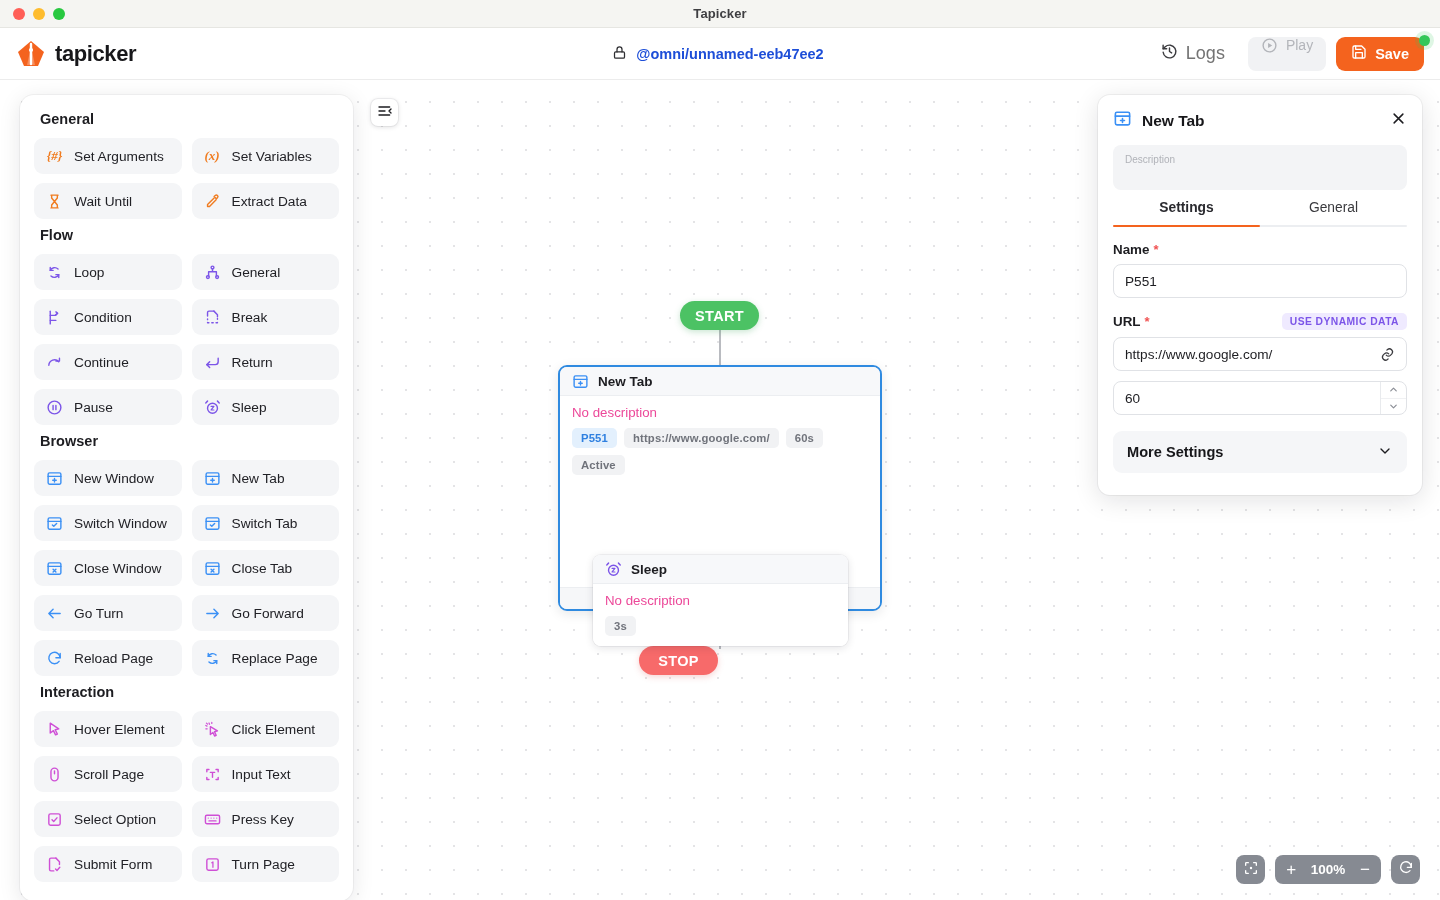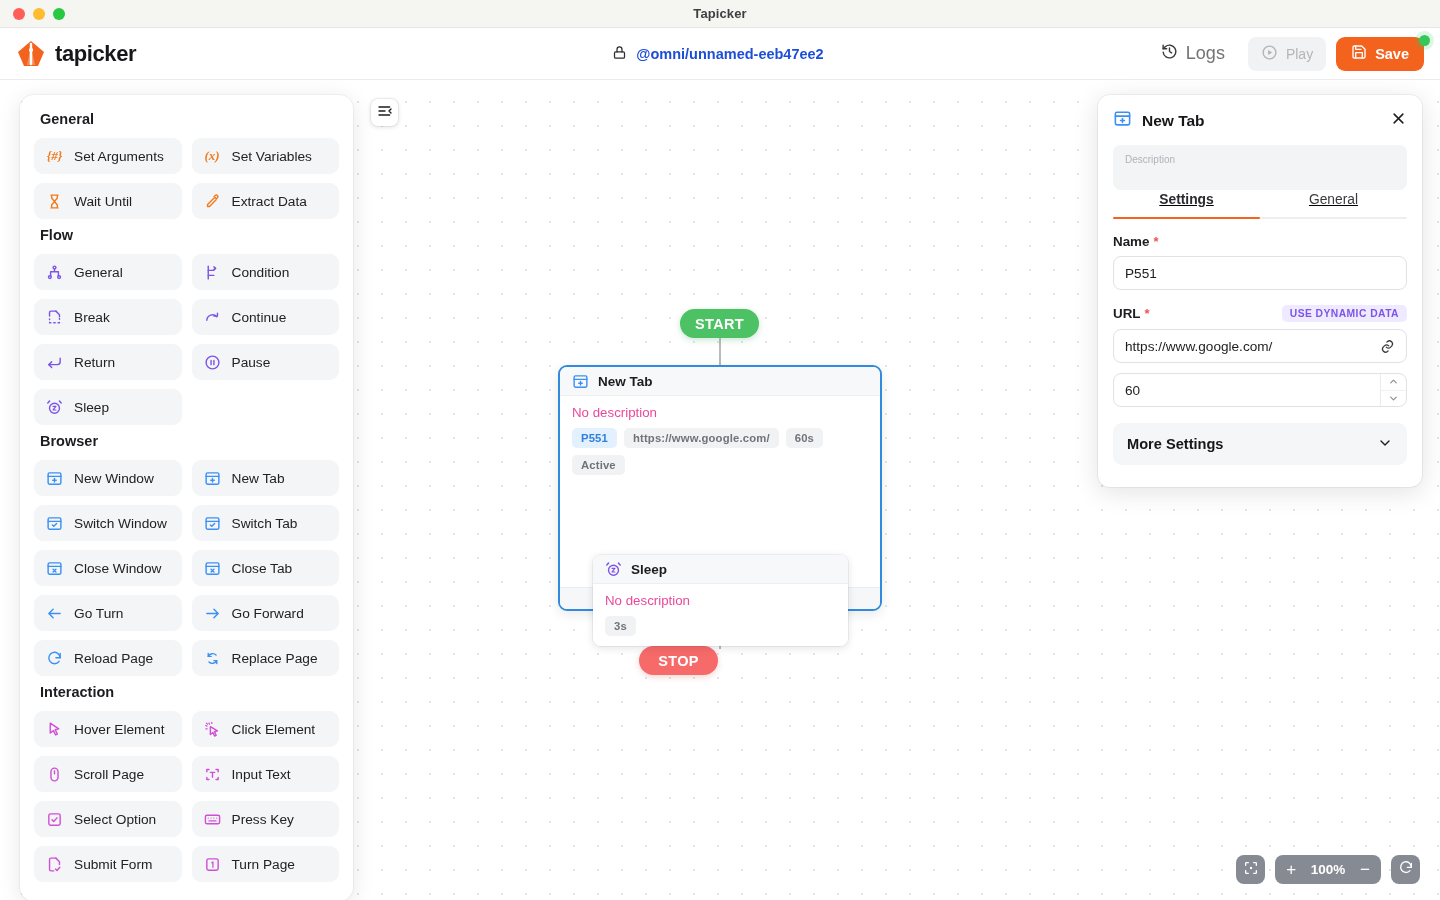--- a/index.html
+++ b/index.html
@@ -44,21 +44,21 @@
     margin-left: auto; display: flex; align-items: center; gap: 10px;
     padding-right: 16px; position: relative;
   }
   .btn-ghost {
     display: flex; align-items: center; gap: 8px;
     height: 34px; padding: 0 13px; border-radius: 8px;
     font-size: 18px; color: #737373; font-weight: 500; cursor: pointer;
     background: transparent; border: none;
   }
   .btn-disabled {
-    display: flex; align-items: center; gap: 8px;
+    display: flex; gap: 8px;
     height: 34px; padding: 0 13px; border-radius: 8px;
     font-size: 14px; color: #b3b5ba; font-weight: 500;
     background: #f1f2f4; border: none; cursor: default;
   }
   .btn-save {
     display: flex; align-items: center; gap: 8px;
     height: 34px; padding: 0 15px; border-radius: 9px;
     font-size: 14.5px; color: #fff; font-weight: 700;
     background: #f4631e; border: none; cursor: pointer;
   }
@@ -116,21 +116,21 @@
     display: flex; align-items: center; justify-content: center; cursor: pointer;
   }
 
   
   .pill {
     position: absolute; display: flex; align-items: center; justify-content: center;
     width: 79px; height: 29px; border-radius: 16px;
     font-size: 14.5px; font-weight: 600; color: #fff; letter-spacing: .3px;
     cursor: pointer;
   }
-  .pill-start { left: 680px; top: 228px; background: #4cc264; box-shadow: 0 2px 6px rgba(52,160,80,.26); }
+  .pill-start { left: 680px; top: 220px; background: #4cc264; box-shadow: 0 2px 6px rgba(52,160,80,.26); }
   .pill-stop  { left: 639px; top: 565px; background: #f76a6a; box-shadow: 0 2px 6px rgba(220,90,90,.26); }
 
   .edge { position: absolute; width: 1.6px; background: #b9bbc0; left: 719px; }
 
   .group-node {
     position: absolute; left: 558px; top: 284px; width: 324px; height: 246px;
     background: #fff; border: 2px solid #2f8ae0; border-radius: 9px;
     box-shadow: 0 3px 12px rgba(22,28,40,.10); overflow: hidden; cursor: pointer;
   }
   .node-head {
@@ -172,21 +172,21 @@
   .insp-title { font-size: 15.5px; font-weight: 700; color: #17171a; }
   .insp-close {
     position: absolute; right: -2px; top: -2px; width: 22px; height: 22px;
     display: flex; align-items: center; justify-content: center; cursor: pointer;
     color: #1d1d21;
   }
   .desc-box {
     margin-top: 13px; height: 45px; border-radius: 8px; background: #f3f4f6;
     padding: 9px 12px; font-size: 10px; color: #b0b2b8; cursor: text;
   }
-  .tabs { display: flex; margin-top: 2px; position: relative; text-decoration: underline; }
+  .tabs { display: flex; margin-top: 10px; position: relative; }
   .tab {
     flex: 1; text-align: center; font-size: 13.8px; font-weight: 600;
     color: #2a2a2f; padding-bottom: 10px; cursor: pointer;
   }
   .tab.inactive { color: #3a3a3e; font-weight: 500; }
   .tab-track { height: 2px; background: #eceef1; border-radius: 2px; display: flex; }
   .tab-ind { width: 50%; height: 2px; background: #f4631e; border-radius: 2px; }
   .field-label {
     margin-top: 15px; font-size: 13.4px; font-weight: 700; color: #1d1d21;
     display: flex; align-items: center; gap: 4px;
@@ -436,20 +436,30 @@
         </span>
         <span class="tool-label">Extract Data</span>
       </div>
     </div>
 
     <div class="sec-title">Flow</div>
     <div class="grid2">
       <div class="tool">
         <span>
           <svg class="ic" viewBox="0 0 24 24" fill="none" stroke="#7c55e8" stroke-width="2" stroke-linecap="round" stroke-linejoin="round">
+            <path d="M17 7a7 7 0 0 0-11 2"></path>
+              <path d="M7 17a7 7 0 0 0 11-2"></path>
+            <path d="M6 5v4h4M18 19v-4h-4"></path>
+          </svg>
+        </span>
+        <span class="tool-label">Loop</span>
+      </div>
+      <div class="tool">
+        <span>
+          <svg class="ic" viewBox="0 0 24 24" fill="none" stroke="#7c55e8" stroke-width="2" stroke-linecap="round" stroke-linejoin="round">
             <circle cx="12" cy="5" r="2"></circle>
               <circle cx="5.5" cy="18.5" r="2"></circle>
               <circle cx="18.5" cy="18.5" r="2"></circle>
             <path d="M12 7v4M12 11H6.5v5.5M12 11h5.5v5.5"></path>
           </svg>
         </span>
         <span class="tool-label">General</span>
       </div>
       <div class="tool">
         <span>

